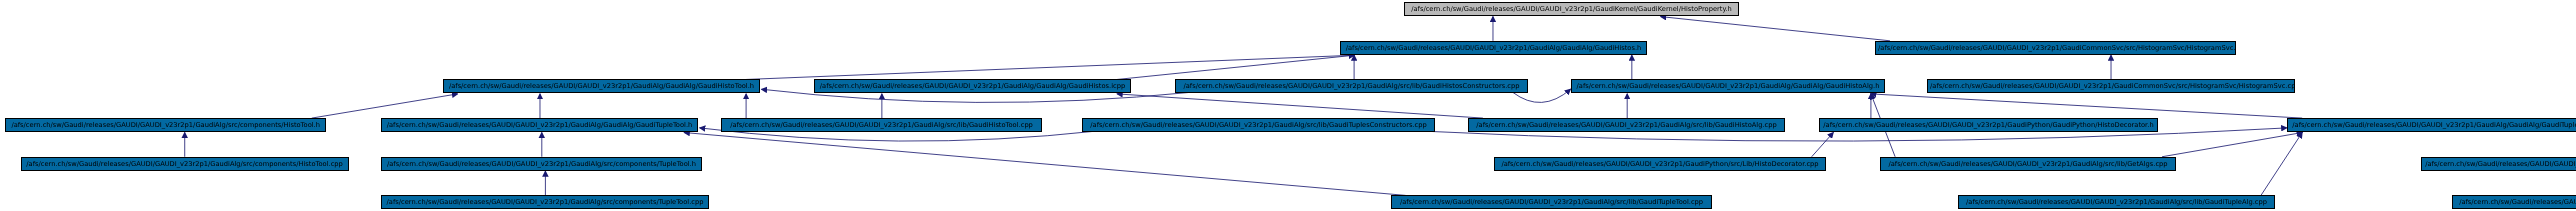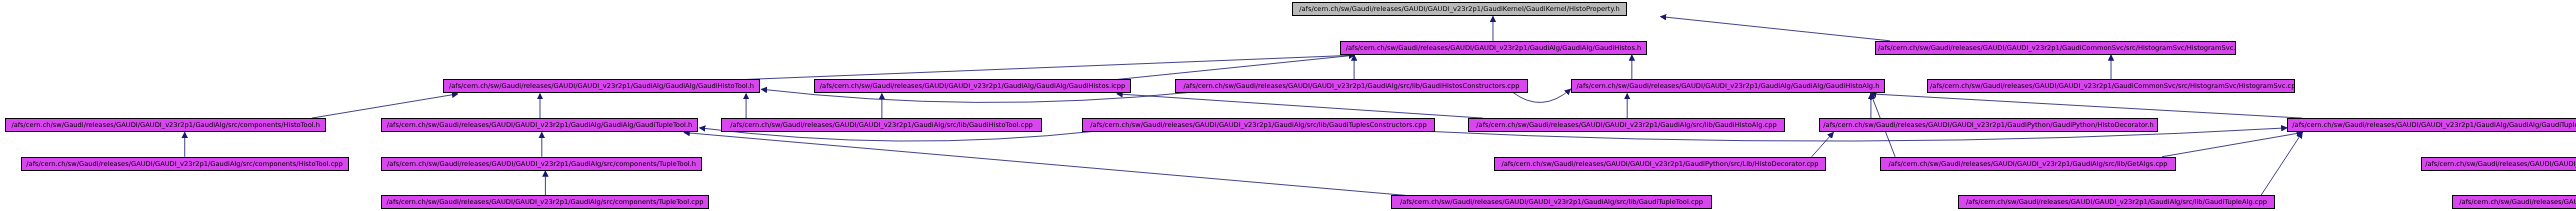--- a/index.html
+++ b/index.html
@@ -9,21 +9,21 @@
     background:#ffffff;
     font-family:"DejaVu Sans","Liberation Sans",sans-serif;
     overflow:hidden;
   }
   #edge-layer{position:absolute;left:0;top:0;z-index:1;}
   .edge{fill:none;stroke:#191970;stroke-width:1.6px;}
   .node{
     position:absolute;z-index:2;
     height:14px;line-height:13px;
     box-sizing:border-box;
-    background:#d946ef;
+    background:#0369a1;
     border:0.5px solid #000000;
     font-size:6.7px;color:#000000;
     text-align:center;white-space:nowrap;overflow:hidden;
     padding:0 2.1px;
     cursor:pointer;
   }
   .node.root{
     background:#b9b9b9;
     border:1px solid #000000;
     line-height:12px;
@@ -65,21 +65,21 @@
       <path class="edge" marker-end="url(#arrow)" d="M 2130 254 Q 1744 296 1358 248"></path>
       <path class="edge" marker-end="url(#arrow)" d="M 2756 254 Q 3597 296 4438 248"></path>
       <path class="edge" marker-end="url(#arrow)" d="M 1058.5 379 L 1058.5 332"></path>
       <path class="edge" marker-end="url(#arrow)" d="M 3516 304 L 3558 257"></path>
       <path class="edge" marker-end="url(#arrow)" d="M 4388 379 L 4468 257"></path>
       <path class="edge" marker-end="url(#arrow)" d="M 4196 304 L 4468 257"></path>
       <path class="edge" marker-end="url(#arrow)" d="M 5021 304 L 5021 257"></path>
       <path class="edge" marker-end="url(#arrow)" d="M 5082 379 L 5082 332"></path>
     </svg>
 
-  <div class="node root" id="n0" style="left:1292px;top:2.1px;width:335px">/afs/cern.ch/sw/Gaudi/releases/GAUDI/GAUDI_v23r2p1/GaudiKernel/GaudiKernel/HistoProperty.h</div>
+  <div class="node root" id="n0" style="left:1404px;top:2.1px;width:335px">/afs/cern.ch/sw/Gaudi/releases/GAUDI/GAUDI_v23r2p1/GaudiKernel/GaudiKernel/HistoProperty.h</div>
 
   <div class="node" id="n1" style="left:1340px;top:41px;width:307px">/afs/cern.ch/sw/Gaudi/releases/GAUDI/GAUDI_v23r2p1/GaudiAlg/GaudiAlg/GaudiHistos.h</div>
   <div class="node" id="n2" style="left:1875px;top:41px;width:361px">/afs/cern.ch/sw/Gaudi/releases/GAUDI/GAUDI_v23r2p1/GaudiCommonSvc/src/HistogramSvc/HistogramSvc.h</div>
 
   <div class="node" id="n3" style="left:443px;top:79px;width:317px">/afs/cern.ch/sw/Gaudi/releases/GAUDI/GAUDI_v23r2p1/GaudiAlg/GaudiAlg/GaudiHistoTool.h</div>
   <div class="node" id="n4" style="left:814px;top:79px;width:317px">/afs/cern.ch/sw/Gaudi/releases/GAUDI/GAUDI_v23r2p1/GaudiAlg/GaudiAlg/GaudiHistos.icpp</div>
   <div class="node" id="n5" style="left:1175px;top:79px;width:353px">/afs/cern.ch/sw/Gaudi/releases/GAUDI/GAUDI_v23r2p1/GaudiAlg/src/lib/GaudiHistosConstructors.cpp</div>
   <div class="node" id="n6" style="left:1571px;top:79px;width:314px">/afs/cern.ch/sw/Gaudi/releases/GAUDI/GAUDI_v23r2p1/GaudiAlg/GaudiAlg/GaudiHistoAlg.h</div>
   <div class="node" id="n7" style="left:1927px;top:79px;width:368px">/afs/cern.ch/sw/Gaudi/releases/GAUDI/GAUDI_v23r2p1/GaudiCommonSvc/src/HistogramSvc/HistogramSvc.cpp</div>
 

